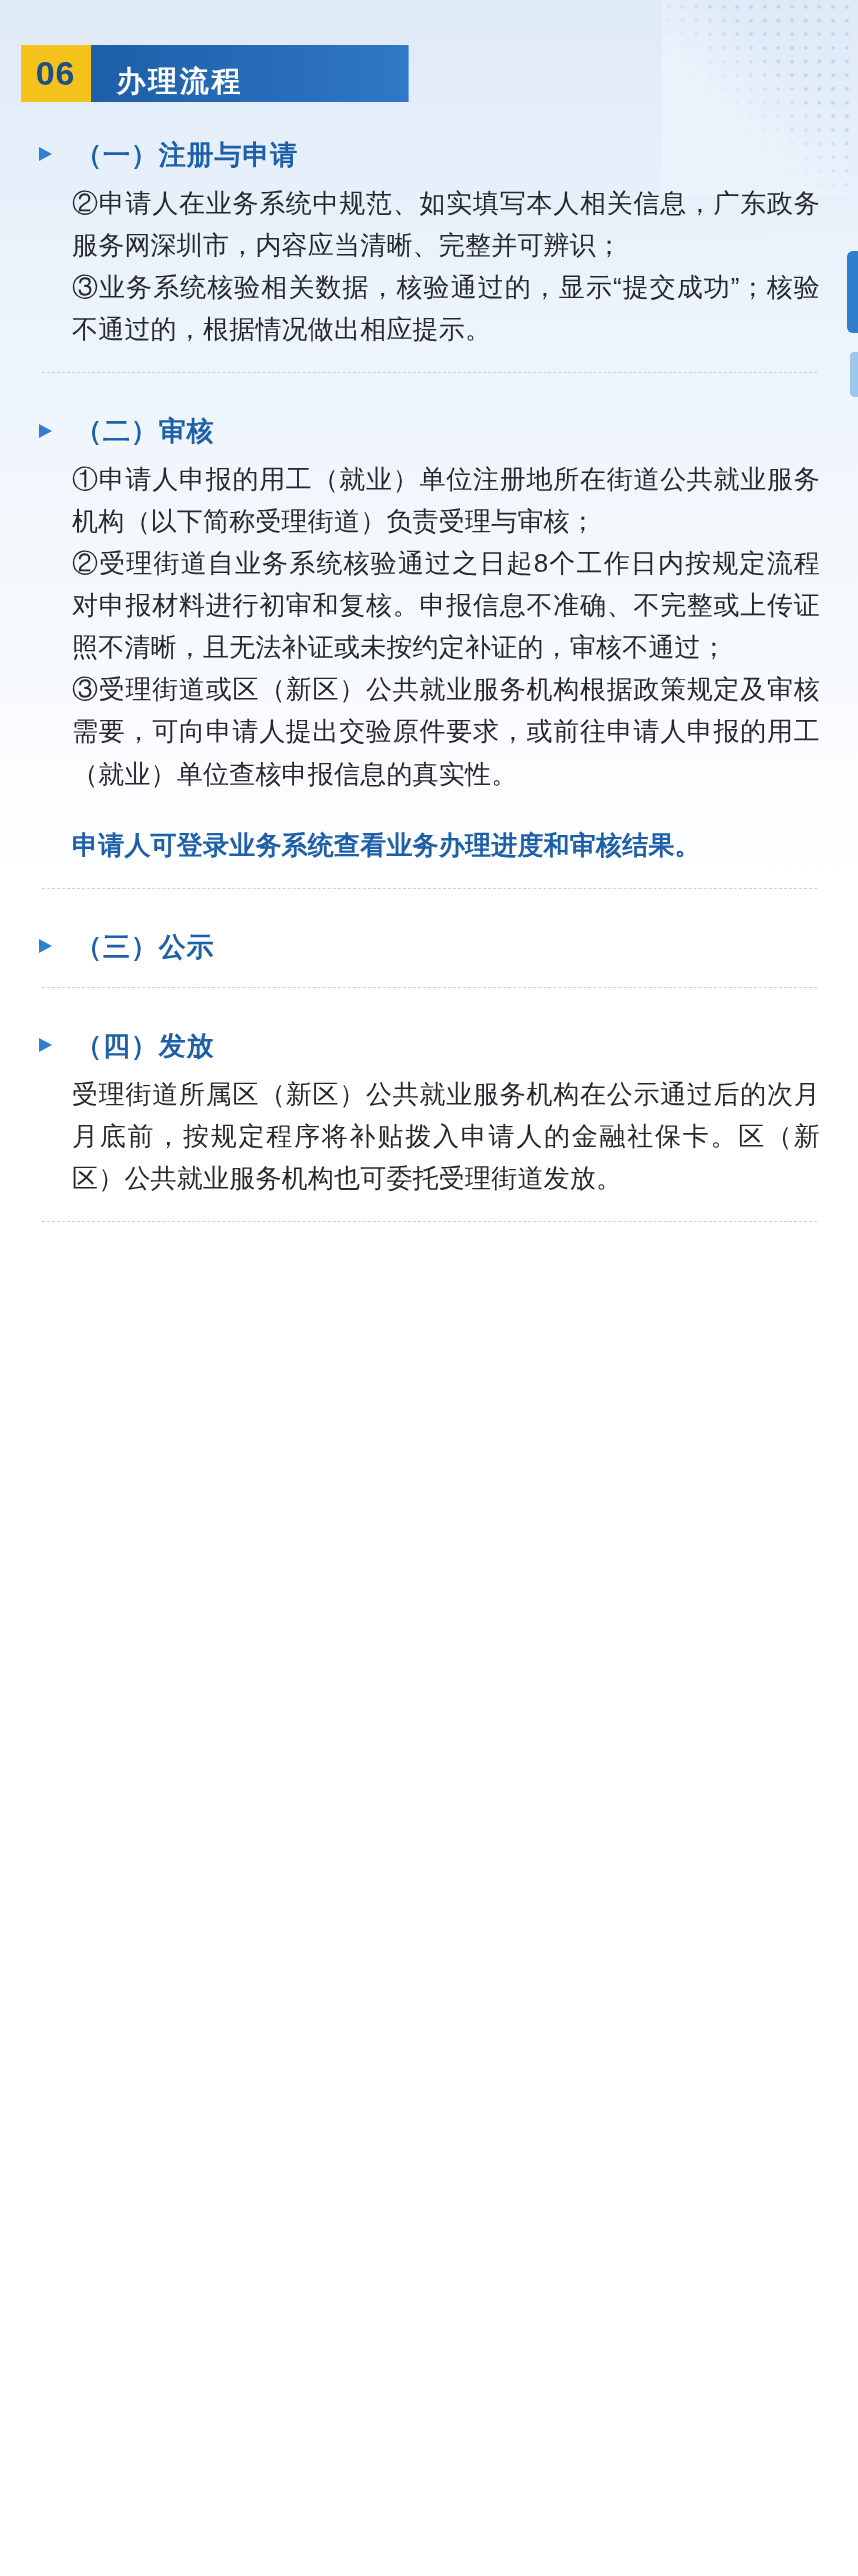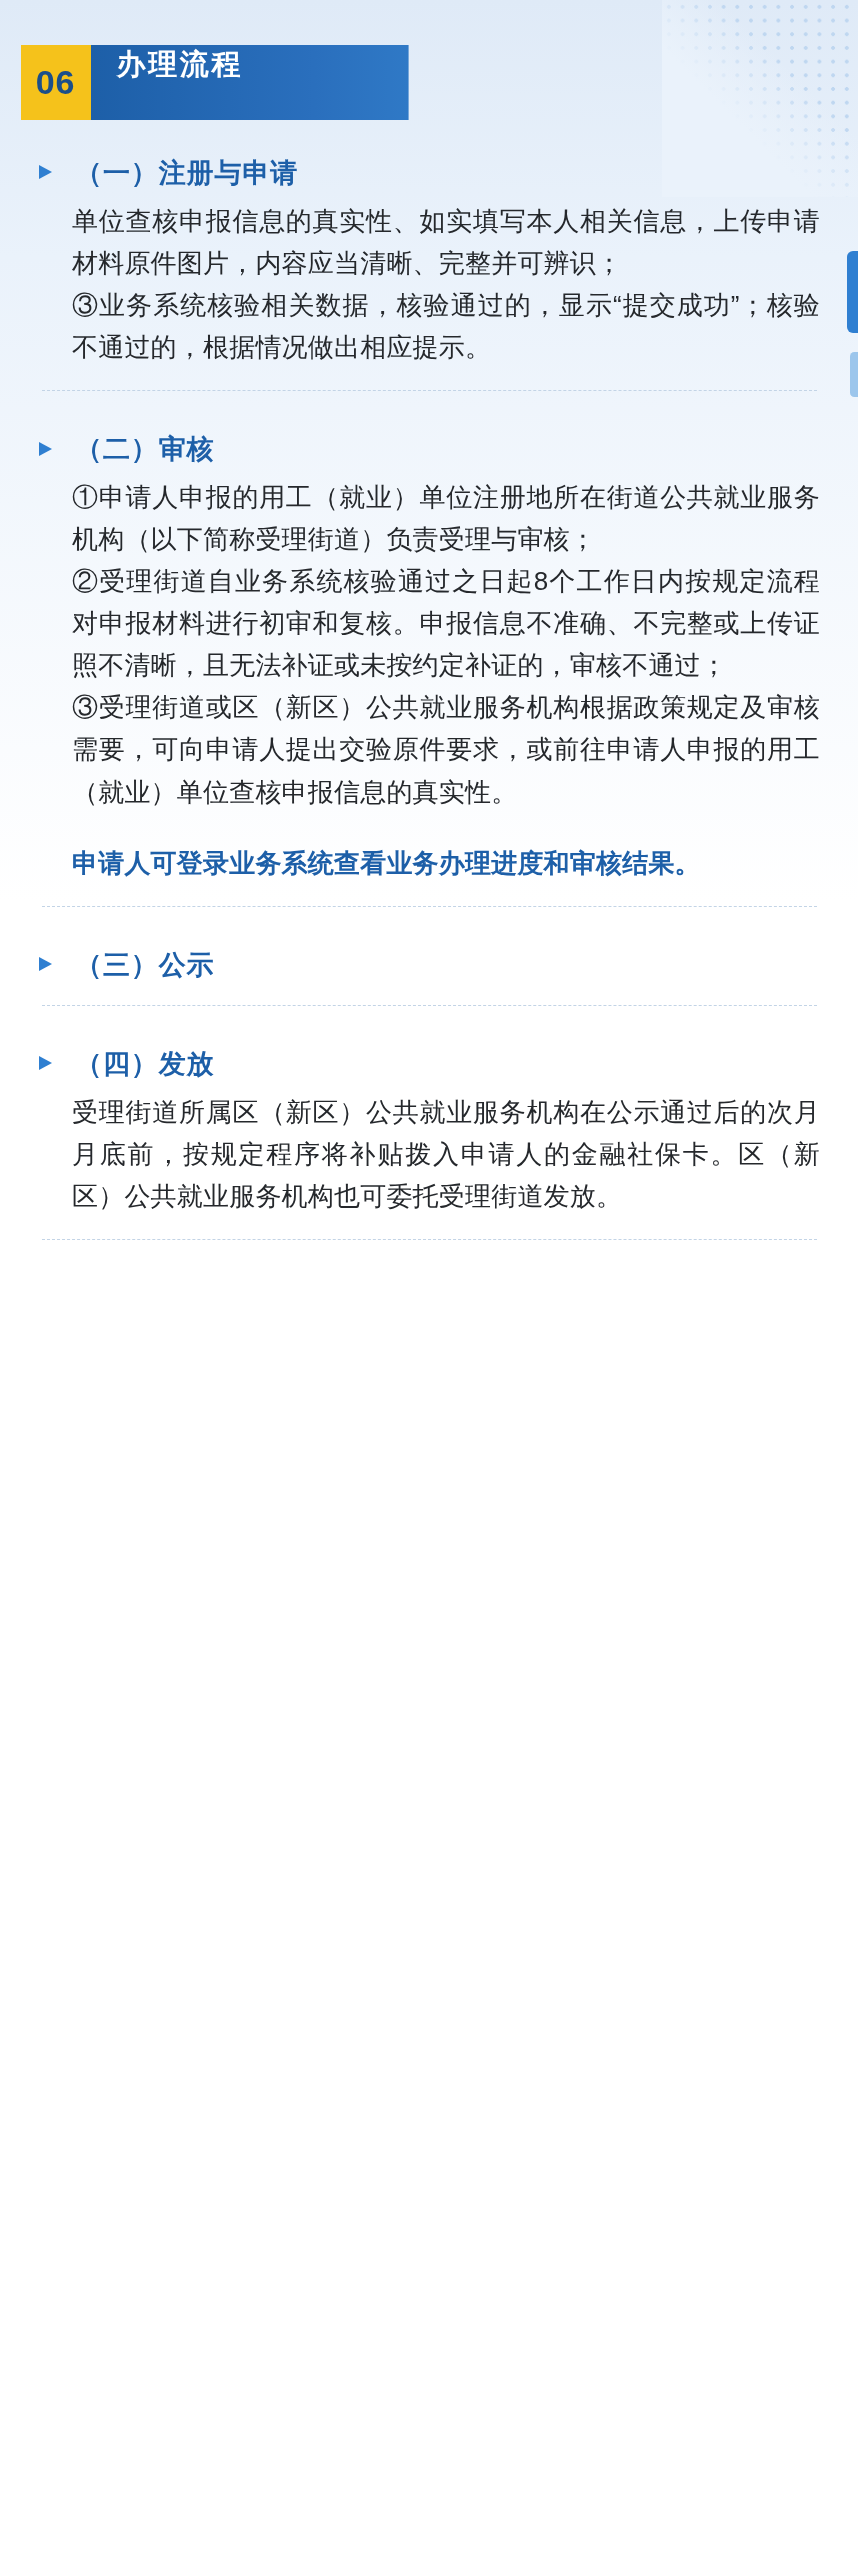--- a/index.html
+++ b/index.html
@@ -54,39 +54,39 @@
     background: #9cc6ec;
     border-radius: 4.3px 0 0 4.3px;
   }
 
   
   .header {
     position: relative;
     margin: 45px 0 0 20.6px;
     display: flex;
     align-items: stretch;
-    height: 75px;
+    height: 57px;
     width: 388px;
   }
   .header-num {
     width: 70px;
     background: #f5c21b;
     color: #1b4f8a;
     font-size: 34px;
     font-weight: bold;
     display: flex;
     align-items: center;
     justify-content: center;
     letter-spacing: 0.9px;
   }
   .header-bar {
     flex: 1;
     background: linear-gradient(to right, #1d5fa8, #2a6fbd 70%, #2f79c6);
     display: flex;
-    align-items: flex-start;
+    align-items: flex-end;
     padding-left: 26px;
     clip-path: polygon(0 0, 100% 0, 100% 100%, 0 100%);
   }
   .header-title {
     color: #ffffff;
     font-size: 29px;
     font-weight: bold;
     letter-spacing: 2.6px;
   }
 
@@ -155,21 +155,21 @@
     </div>
   </div>
 
   <div class="content">
 
     <div class="section">
       <div class="section-head">
         <span class="tri"></span>
         <span class="section-title">（一）注册与申请</span>
       </div>
-      <p class="para">单位查核申报信息的真实性、如实填写本人相关信息，上传申请材料原件图片，内容应当清晰、完整并可辨识；</p>
+      <p class="para">②申请人在业务系统中规范、如实填写本人相关信息，广东政务服务网深圳市，内容应当清晰、完整并可辨识；</p>
       <p class="para">③业务系统核验相关数据，核验通过的，显示“提交成功”；核验不通过的，根据情况做出相应提示。</p>
       <div class="divider"></div>
     </div>
 
     <div class="spacer-lg"></div>
 
     <div class="section">
       <div class="section-head">
         <span class="tri"></span>
         <span class="section-title">（二）审核</span>

